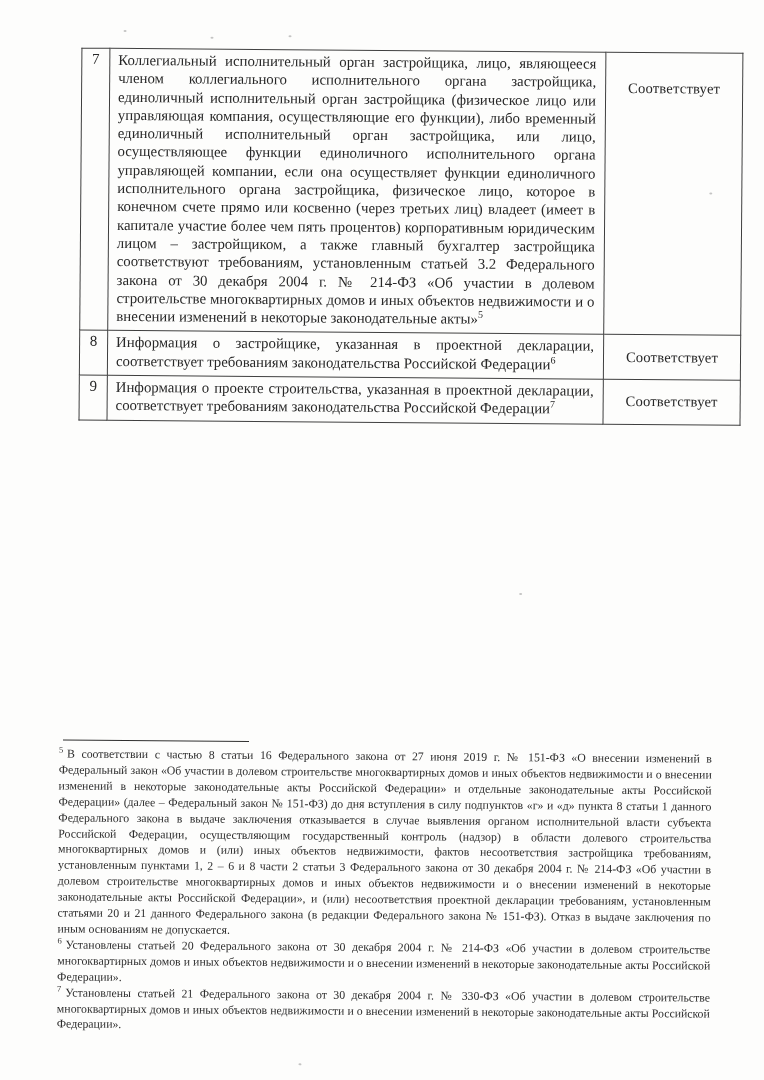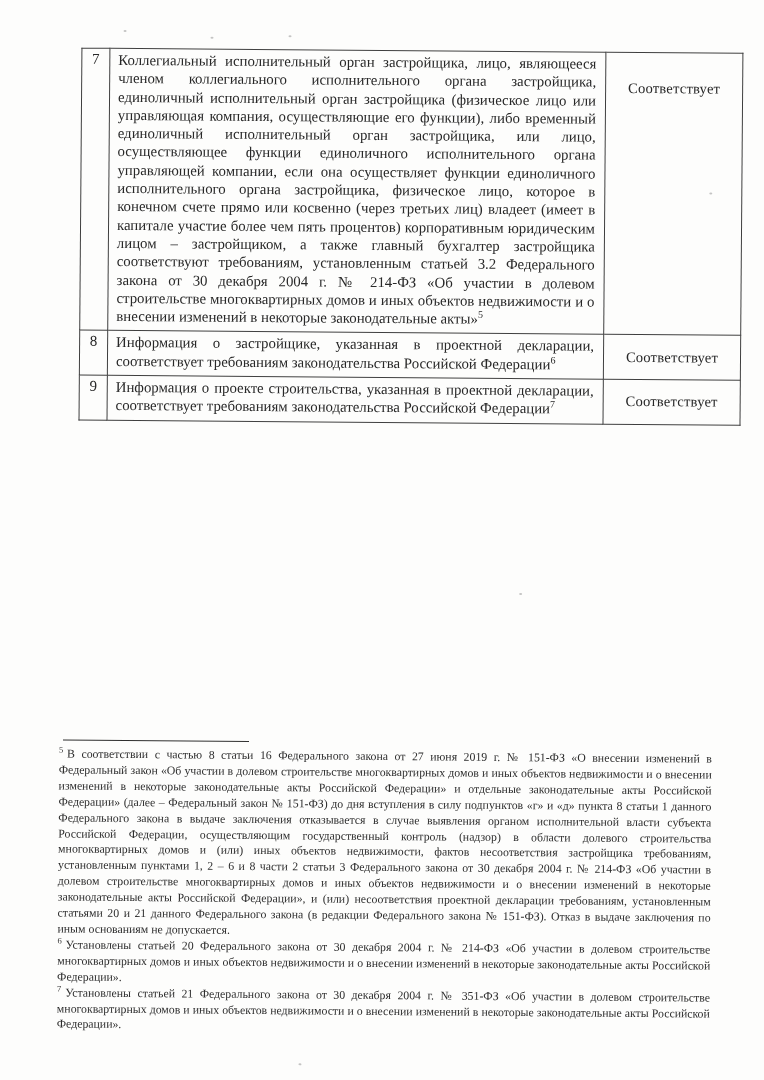--- a/index.html
+++ b/index.html
@@ -119,21 +119,21 @@
         <td class="cell-text"><span>Информация о проекте строительства, указанная в проектной декларации, соответствует требованиям законодательства Российской Федерации</span><sup>7</sup></td>
         <td class="cell-status">Соответствует</td>
       </tr>
     </tbody>
       </table>
 
     <div class="footnotes">
       <div class="fn-rule"></div>
       <p class="fn"><sup>5</sup><span>В соответствии с частью 8 статьи 16 Федерального закона от 27 июня 2019 г. № 151-ФЗ «О внесении изменений в Федеральный закон «Об участии в долевом строительстве многоквартирных домов и иных объектов недвижимости и о внесении изменений в некоторые законодательные акты Российской Федерации» и отдельные законодательные акты Российской Федерации» (далее – Федеральный закон № 151-ФЗ) до дня вступления в силу подпунктов «г» и «д» пункта 8 статьи 1 данного Федерального закона в выдаче заключения отказывается в случае выявления органом исполнительной власти субъекта Российской Федерации, осуществляющим государственный контроль (надзор) в области долевого строительства многоквартирных домов и (или) иных объектов недвижимости, фактов несоответствия застройщика требованиям, установленным пунктами 1, 2 – 6 и 8 части 2 статьи 3 Федерального закона от 30 декабря 2004 г. № 214-ФЗ «Об участии в долевом строительстве многоквартирных домов и иных объектов недвижимости и о внесении изменений в некоторые законодательные акты Российской Федерации», и (или) несоответствия проектной декларации требованиям, установленным статьями 20 и 21 данного Федерального закона (в редакции Федерального закона № 151-ФЗ). Отказ в выдаче заключения по иным основаниям не допускается.</span></p>
       <p class="fn"><sup>6</sup><span>Установлены статьей 20 Федерального закона от 30 декабря 2004 г. № 214-ФЗ «Об участии в долевом строительстве многоквартирных домов и иных объектов недвижимости и о внесении изменений в некоторые законодательные акты Российской Федерации».</span></p>
-      <p class="fn"><sup>7</sup><span>Установлены статьей 21 Федерального закона от 30 декабря 2004 г. № 351-ФЗ «Об участии в долевом строительстве многоквартирных домов и иных объектов недвижимости и о внесении изменений в некоторые законодательные акты Российской Федерации».</span></p>
+      <p class="fn"><sup>7</sup><span>Установлены статьей 21 Федерального закона от 30 декабря 2004 г. № 330-ФЗ «Об участии в долевом строительстве многоквартирных домов и иных объектов недвижимости и о внесении изменений в некоторые законодательные акты Российской Федерации».</span></p>
     </div>
 
     <div class="speck" style="left:120px; top:32px;"></div>
     <div class="speck" style="left:207px; top:38px;"></div>
     <div class="speck" style="left:285px; top:36px;"></div>
     <div class="speck" style="left:707px; top:190px;"></div>
     <div class="speck" style="left:520px; top:592px;"></div>
     <div class="speck" style="left:303px; top:1064px;"></div>
   </div>
 </div>

